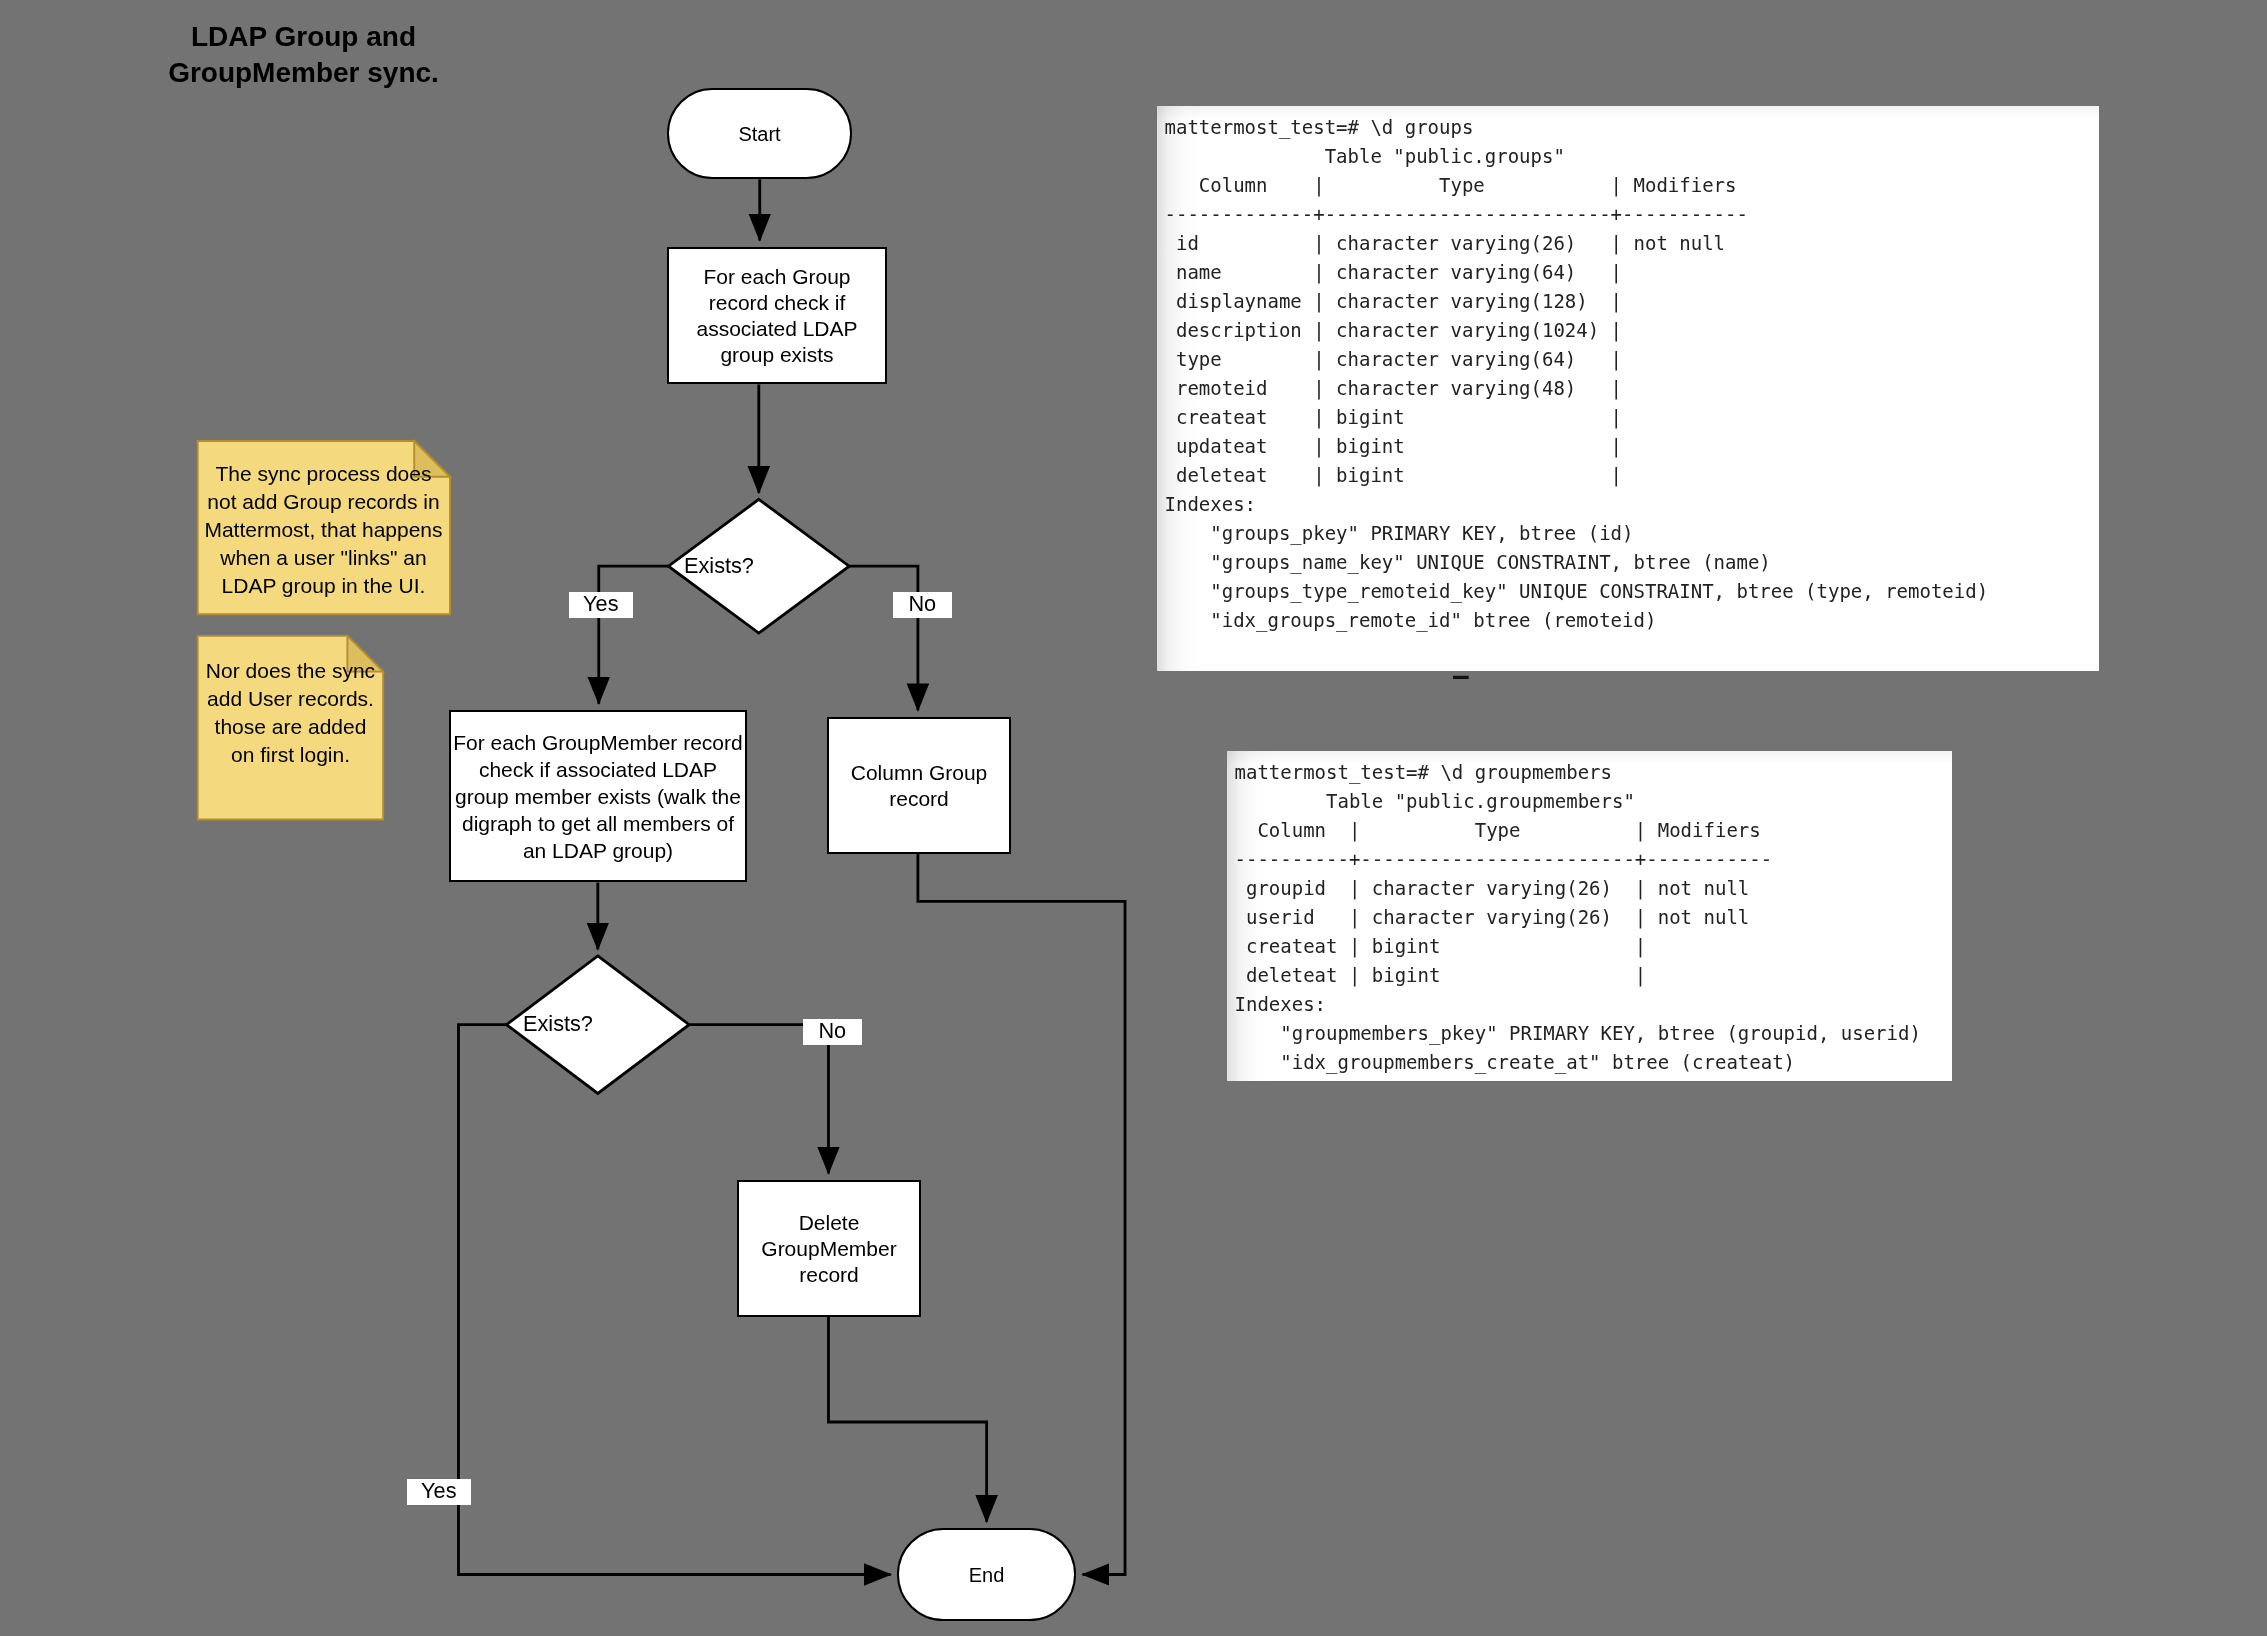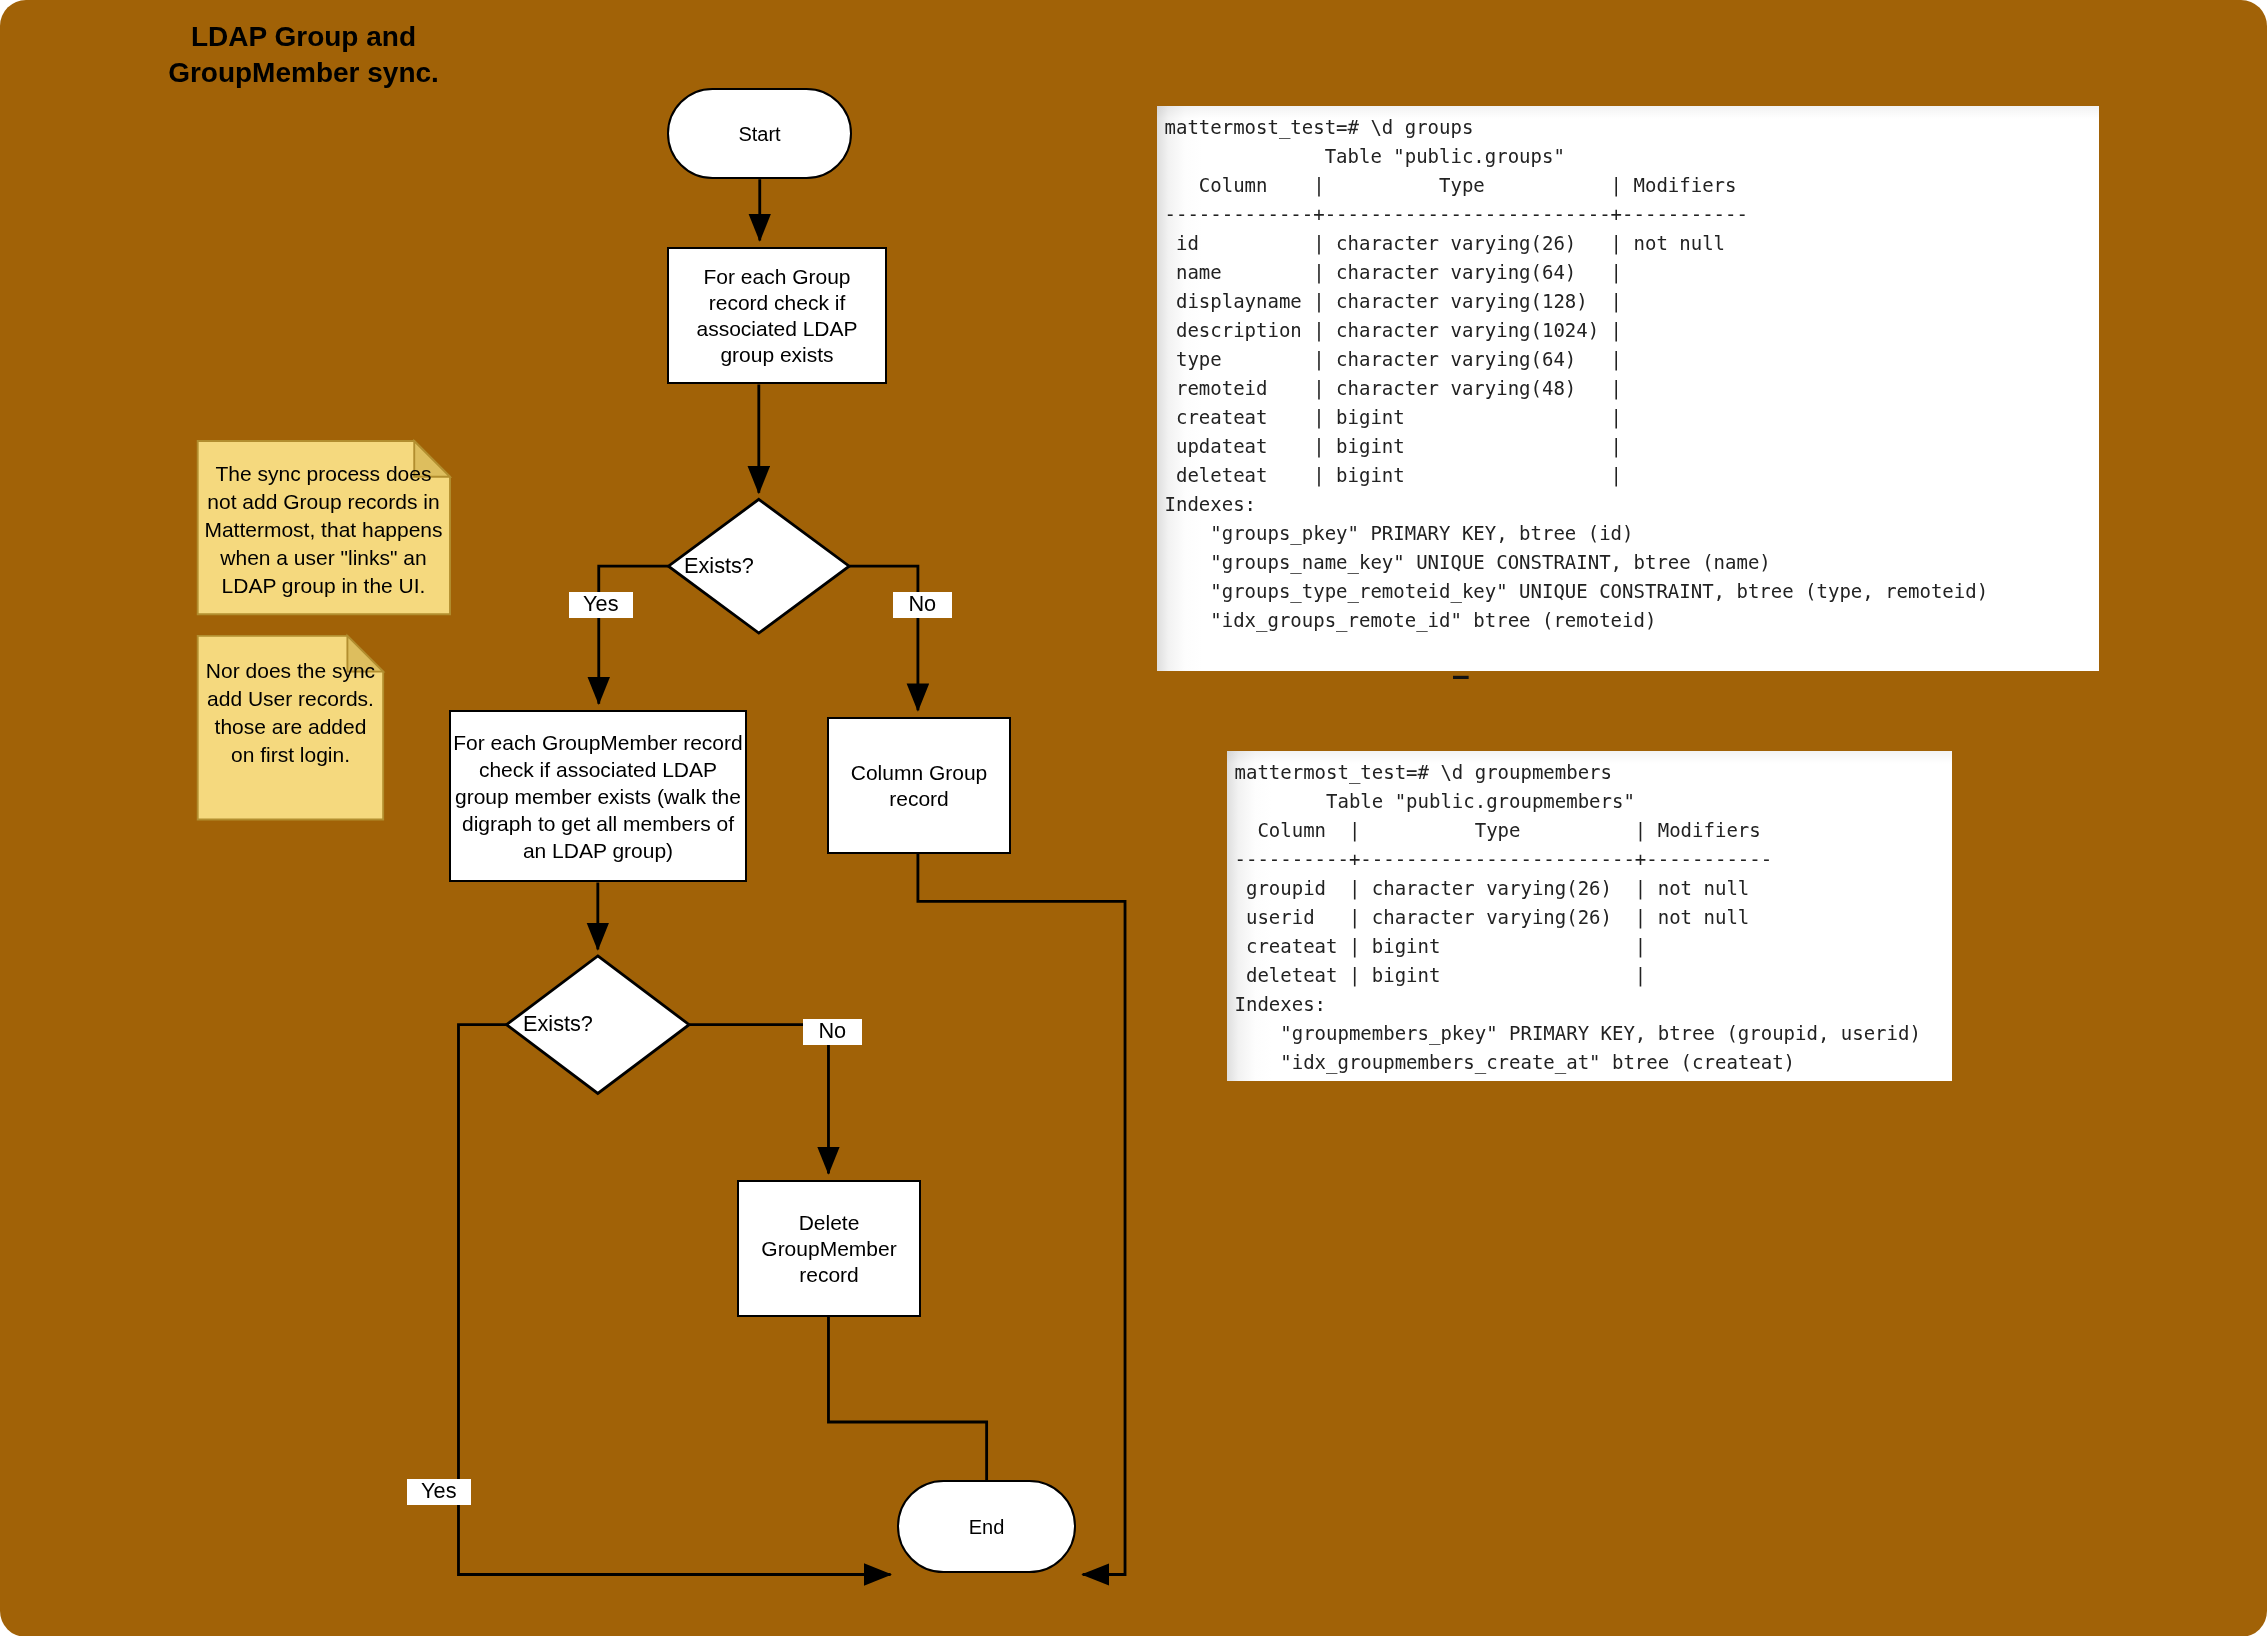--- a/index.html
+++ b/index.html
@@ -1,17 +1,17 @@
 <!DOCTYPE html>
 <html style="font-size:15px"><head>
 <meta charset="utf-8">
 <style>
   html,body{margin:0;padding:0;background:#fff;}
-  #canvas{position:relative;width:2267px;height:1637px;background:#a16207;overflow:hidden;
-          font-family:"Liberation Sans",sans-serif;color:#000;border-radius:26px;}
+  #canvas{position:relative;width:2267px;height:1637px;background:#737373;overflow:hidden;
+          font-family:"Liberation Sans",sans-serif;color:#000;}
   .abs{position:absolute;}
   .ml{white-space:pre-line;}
   .node{position:absolute;background:#fff;border:2.8px solid #000;display:flex;
         align-items:center;justify-content:center;text-align:center;
         font-size:21px;line-height:26px;box-sizing:border-box;}
   .stadium{border-radius:49px;font-size:20px;}
   .dlabel{position:absolute;display:flex;align-items:center;justify-content:flex-start;
           text-align:center;font-size:21.7px;}
   .edge-label{position:absolute;background:#fff;padding:0 2.8px;font-size:21.7px;
               display:flex;align-items:flex-start;justify-content:center;line-height:24.5px;}
@@ -105,21 +105,21 @@
   <div class="edge-label" style="left:407px;top:1479px;width:58px;height:26px;">
     <span>Yes</span>
   </div>
 
   <div class="node" style="left:737px;top:1180px;width:184px;height:137px;">
     <span class="ml">Delete
 GroupMember
 record</span>
   </div>
 
-  <div class="node stadium" style="left:897px;top:1480px;width:179px;height:93px;">
+  <div class="node stadium" style="left:897px;top:1528px;width:179px;height:93px;">
     <span class="ml">End</span>
   </div>
 
   <div class="note-text ml" style="left:199px;top:652px;width:183px;height:122px;">Nor does the sync
 add User records.
 those are added
 on first login.</div>
   <div class="note-text ml" style="left:203px;top:454px;width:241px;height:151px;">The sync process does
 not add Group records in
 Mattermost, that happens

